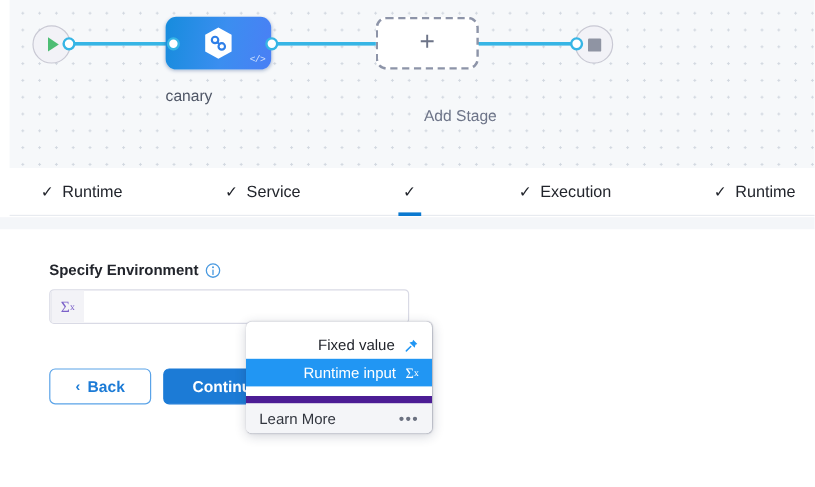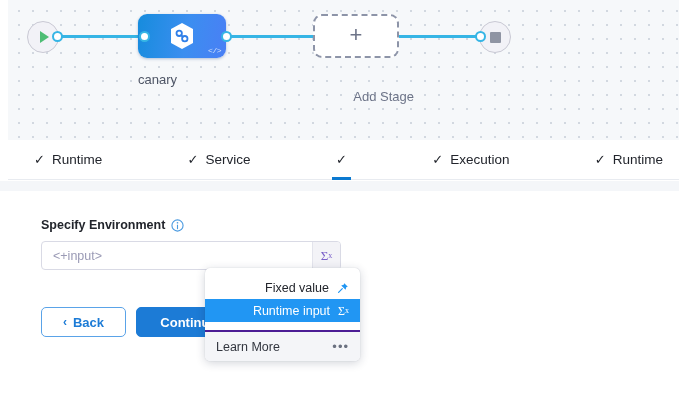--- a/index.html
+++ b/index.html
@@ -328,21 +328,21 @@
   .sig-icon { color: #7b61c9; font-family: "Liberation Serif", serif; }
   .dd-item.selected .sig-icon { color: #ffffff; }
   .fx-icon { color: #f36a21; font-style: italic; font-family: "Liberation Serif", serif; font-size: 13px; }
   .dd-sup { font-size: 8px; vertical-align: super; }
 
   .dd-pad-top { height: 8px; }
   .dd-pad-bot { height: 8px; }
 
   .dd-footer {
     background: #f4f5f8;
-    border-top: 2px solid #4c1d95;
+    border-top: 6px solid #4c1d95;
     height: 31px;
     display: flex;
     align-items: center;
     justify-content: space-between;
     padding: 0 11px;
     font-size: 12.5px;
     color: #32363f;
     cursor: pointer;
   }
   .dots-icon { color: #6b7180; font-size: 13px; letter-spacing: 1px; line-height: 1; }
@@ -433,21 +433,20 @@
     <div class="field-label">
       <span>Specify Environment</span>
       <svg class="info-icon" viewBox="0 0 14 14">
         <circle cx="7" cy="7" r="6" fill="none" stroke="#4a9ae0" stroke-width="1.2"></circle>
         <circle cx="7" cy="4" r="0.9" fill="#4a9ae0"></circle>
         <rect x="6.4" y="6" width="1.2" height="5" rx="0.5" fill="#4a9ae0"></rect>
       </svg>
     </div>
 
     <div class="input-wrap">
-      <input class="input-field" type="text" placeholder="&lt;+input&gt;" style="">
       <button class="sigma-btn">
         <span>Σ</span>
           <span class="sup">x</span>
       </button>
     </div>
 
     <div class="btn-row">
       <button class="btn btn-back">
         <span class="chev">‹</span>
         <span>Back</span>

